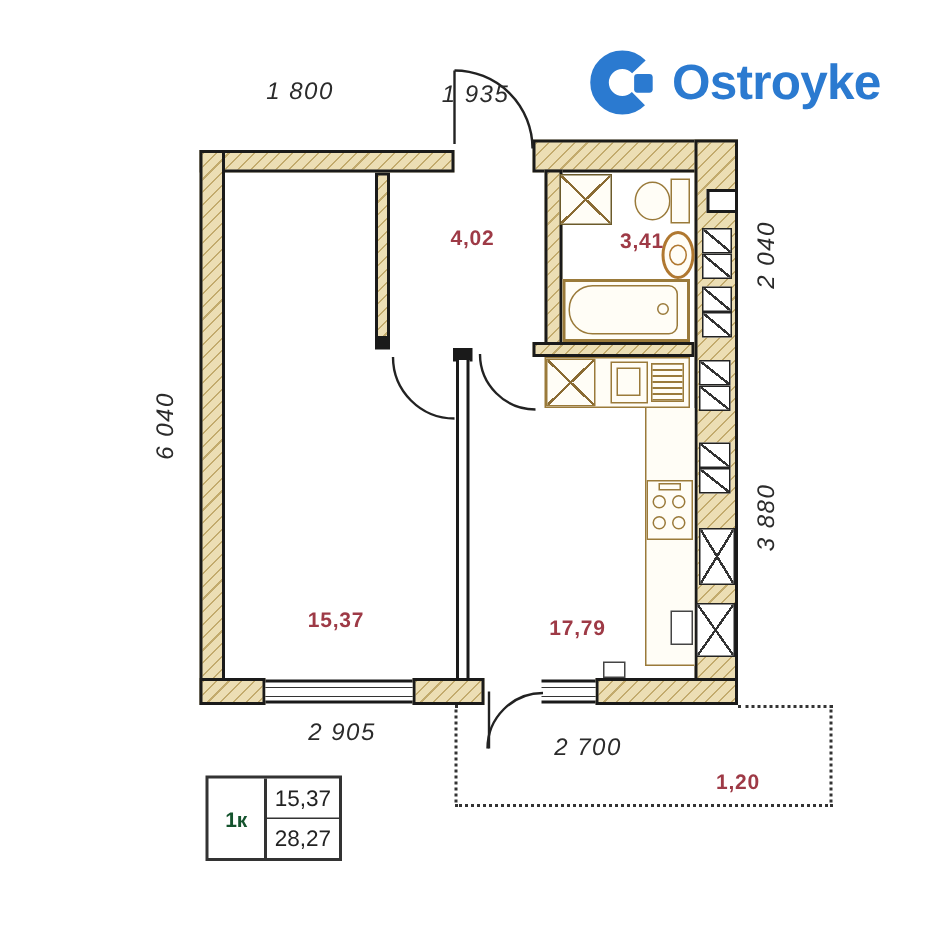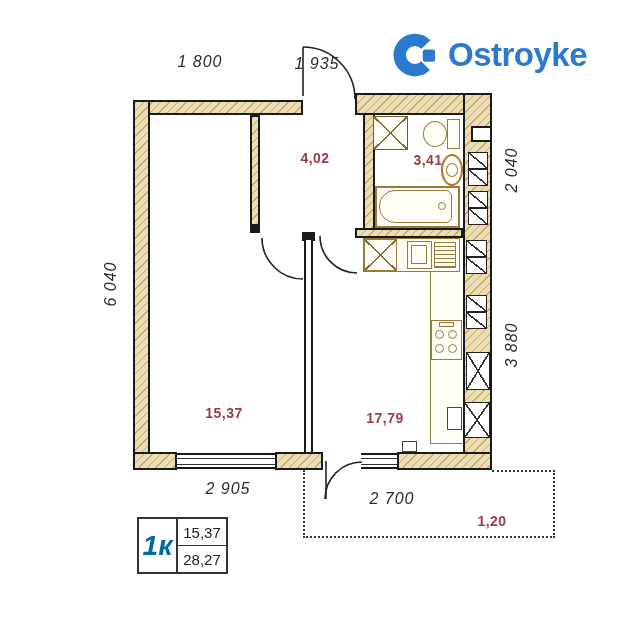--- a/index.html
+++ b/index.html
@@ -33,21 +33,21 @@
   .lbl{position:absolute;transform:translate(-50%,-50%);white-space:nowrap;}
   .dim{font-style:italic;font-size:16px;color:#2b2b2b;letter-spacing:1px;}
   .vdim{transform:translate(-50%,-50%) rotate(-90deg);}
   .area{font-size:14px;font-weight:600;color:#9e3a46;letter-spacing:.5px;}
   
   .balcony{position:absolute;box-sizing:border-box;
      border-left:2px dotted #333;border-right:2px dotted #333;border-bottom:2.5px dotted #333;}
   
   .stamp{position:absolute;display:flex;border:2px solid #333;background:#fff;}
   .stamp .cellL{width:37px;display:flex;align-items:center;justify-content:center;
-     font-weight:bold;font-size:28px;color:#0369a1;border-right:2px solid #333;font-style:italic;}
+     font-weight:bold;font-size:14px;color:#14532d;border-right:2px solid #333;}
   .stamp .cellR{width:48px;display:flex;flex-direction:column;}
   .stamp .num{flex:1;display:flex;align-items:center;justify-content:center;
      font-size:15px;color:#222;}
   .stamp .num:first-child{border-bottom:1.5px solid #333;}
   
   .logo{position:absolute;display:flex;align-items:center;gap:8px;}
   .logo .word{font-size:33px;font-weight:bold;color:#2b7ad0;letter-spacing:-.5px;}
   svg{position:absolute;left:0;top:0;}
 </style>
 </head>

